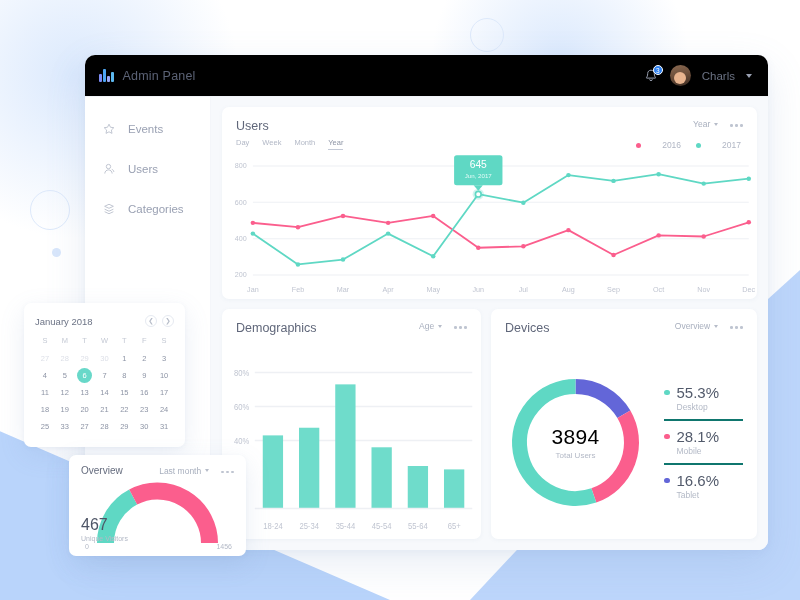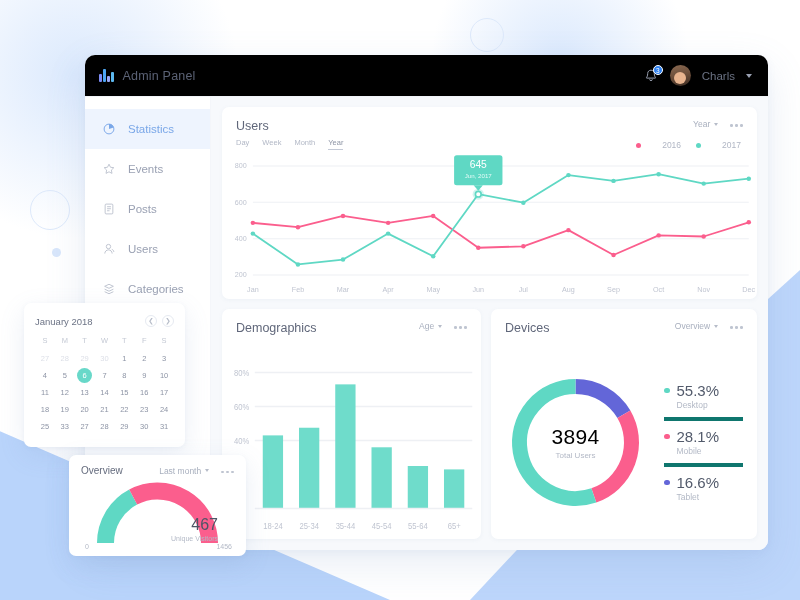--- a/index.html
+++ b/index.html
@@ -139,21 +139,21 @@
                   display: flex; align-items: center; }
 
   .donut-wrap { position: relative; width: 137px; height: 137px; margin-left: 16px; flex: none; }
   .donut-center { position: absolute; inset: 0; display: flex; flex-direction: column;
                   align-items: center; justify-content: center; }
   .donut-value { font-size: 21px; color: #000000; letter-spacing: .3px; }
   .donut-label { font-size: 8px; color: #b3b9c6; margin-top: 2px; }
 
   .device-legend { flex: 1; padding-left: 20px; padding-right: 14px; }
   .device-row { padding: 7px 0; }
-  .device-row + .device-row { border-top: 4px solid #0f766e; }
+  .device-row + .device-row { border-top: 2px solid #0f766e; }
   .device-top { display: flex; align-items: center; gap: 7px; }
   .device-bullet { width: 5.5px; height: 5.5px; border-radius: 50%; display: block; }
   .device-pct { font-size: 15px; color: #525a6b; }
   .device-name { font-size: 8.5px; color: #b3b9c6; margin-left: 12.5px; margin-top: 1px; }
 
   
   #calendar-widget {
     position: absolute; left: 24px; top: 303px; width: 161px;
     background: #fff; border-radius: 7px; padding: 12px 11px 13px 11px;
     box-shadow: 0 8px 26px rgba(110,140,190,.14), 0 1px 4px rgba(110,140,190,.07);
@@ -182,21 +182,21 @@
   #overview-widget {
     position: absolute; left: 69px; top: 455px; width: 177px; height: 101px;
     background: #fff; border-radius: 7px; padding: 10px 12px;
     box-shadow: 0 8px 26px rgba(110,140,190,.15), 0 1px 4px rgba(110,140,190,.07);
     z-index: 5; overflow: hidden;
   }
   .ov-head { display: flex; align-items: center; }
   .ov-title { font-size: 10px; color: #646b7d; }
   .ov-tools { margin-left: auto; display: flex; align-items: center; gap: 12px; }
   .gauge-wrap { position: relative; margin-top: 2px; }
-  .gauge-center { position: absolute; left: 0; right: 16px; top: 38px; text-align: right; }
+  .gauge-center { position: absolute; left: 0; right: 16px; top: 38px; text-align: left; }
   .gauge-value { font-size: 16px; color: #4e5566; }
   .gauge-sub { font-size: 7px; color: #b3b9c6; margin-top: 1px; }
   .gauge-min { position: absolute; left: 4px; bottom: 4px; font-size: 7px; color: #b3b9c6; }
   .gauge-max { position: absolute; right: 2px; bottom: 4px; font-size: 7px; color: #b3b9c6; }
 
   
   .ax { font-size: 7px; fill: #c0c5d1; font-family: "Liberation Sans", sans-serif; }
   .tip-val { font-size: 10px; fill: #fff; font-family: "Liberation Sans", sans-serif; }
   .tip-sub { font-size: 6px; fill: #e5fbf7; font-family: "Liberation Sans", sans-serif; }
 </style>
@@ -236,41 +236,25 @@
       </span>
       <span class="avatar"></span>
       <span class="user-name">Charls</span>
       <span class="caret"></span>
     </div>
   </div>
 
   <div id="window-body">
 
     <nav id="sidebar">
-      <div class="nav-item active">
-        <svg class="nav-ico" viewBox="0 0 16 16">
-          <circle cx="8" cy="8" r="5.6" fill="none" stroke="#7aa7e8" stroke-width="1.1"></circle>
-          <path d="M8 8 L8 2.4 A5.6 5.6 0 0 1 13.3 6.2 Z" fill="#7aa7e8"></path>
-        </svg>
-        <span class="nav-label">Statistics</span>
-      </div>
       <div class="nav-item">
         <svg class="nav-ico" viewBox="0 0 16 16">
           <path d="M8 2.5l1.7 3.5 3.8.5-2.8 2.7.7 3.8L8 11.2 4.6 13l.7-3.8L2.5 6.5l3.8-.5z" fill="none" stroke="#b9bfcb" stroke-width="1"></path>
         </svg>
         <span class="nav-label">Events</span>
-      </div>
-      <div class="nav-item">
-        <svg class="nav-ico" viewBox="0 0 16 16">
-          <rect x="3.6" y="2.4" width="8.8" height="11.2" rx="1.1" fill="none" stroke="#b9bfcb" stroke-width="1"></rect>
-          <line x1="5.8" y1="5.4" x2="10.2" y2="5.4" stroke="#b9bfcb" stroke-width="1"></line>
-          <line x1="5.8" y1="7.7" x2="10.2" y2="7.7" stroke="#b9bfcb" stroke-width="1"></line>
-          <line x1="5.8" y1="10" x2="8.6" y2="10" stroke="#b9bfcb" stroke-width="1"></line>
-        </svg>
-        <span class="nav-label">Posts</span>
       </div>
       <div class="nav-item">
         <svg class="nav-ico" viewBox="0 0 16 16">
           <circle cx="7.4" cy="5.2" r="2.5" fill="none" stroke="#b9bfcb" stroke-width="1"></circle>
           <path d="M3.2 13.2c0-2.4 1.9-4.2 4.2-4.2s4.2 1.8 4.2 4.2" fill="none" stroke="#b9bfcb" stroke-width="1"></path>
           <path d="M11.2 8.4c1.4.4 2.3 1.5 2.3 3" fill="none" stroke="#b9bfcb" stroke-width="1"></path>
         </svg>
         <span class="nav-label">Users</span>
       </div>
       <div class="nav-item">

